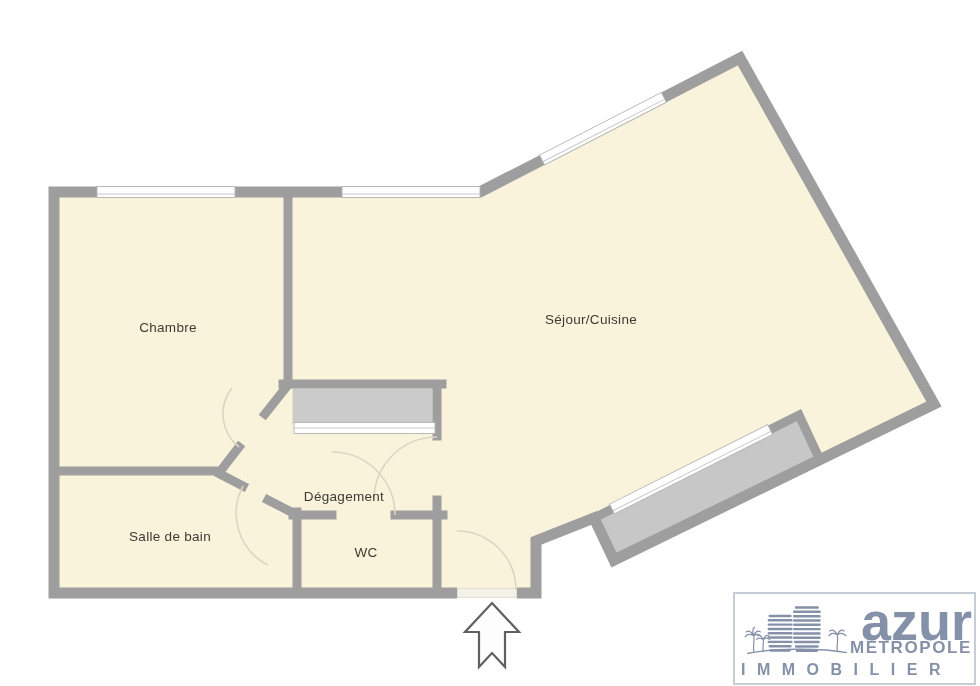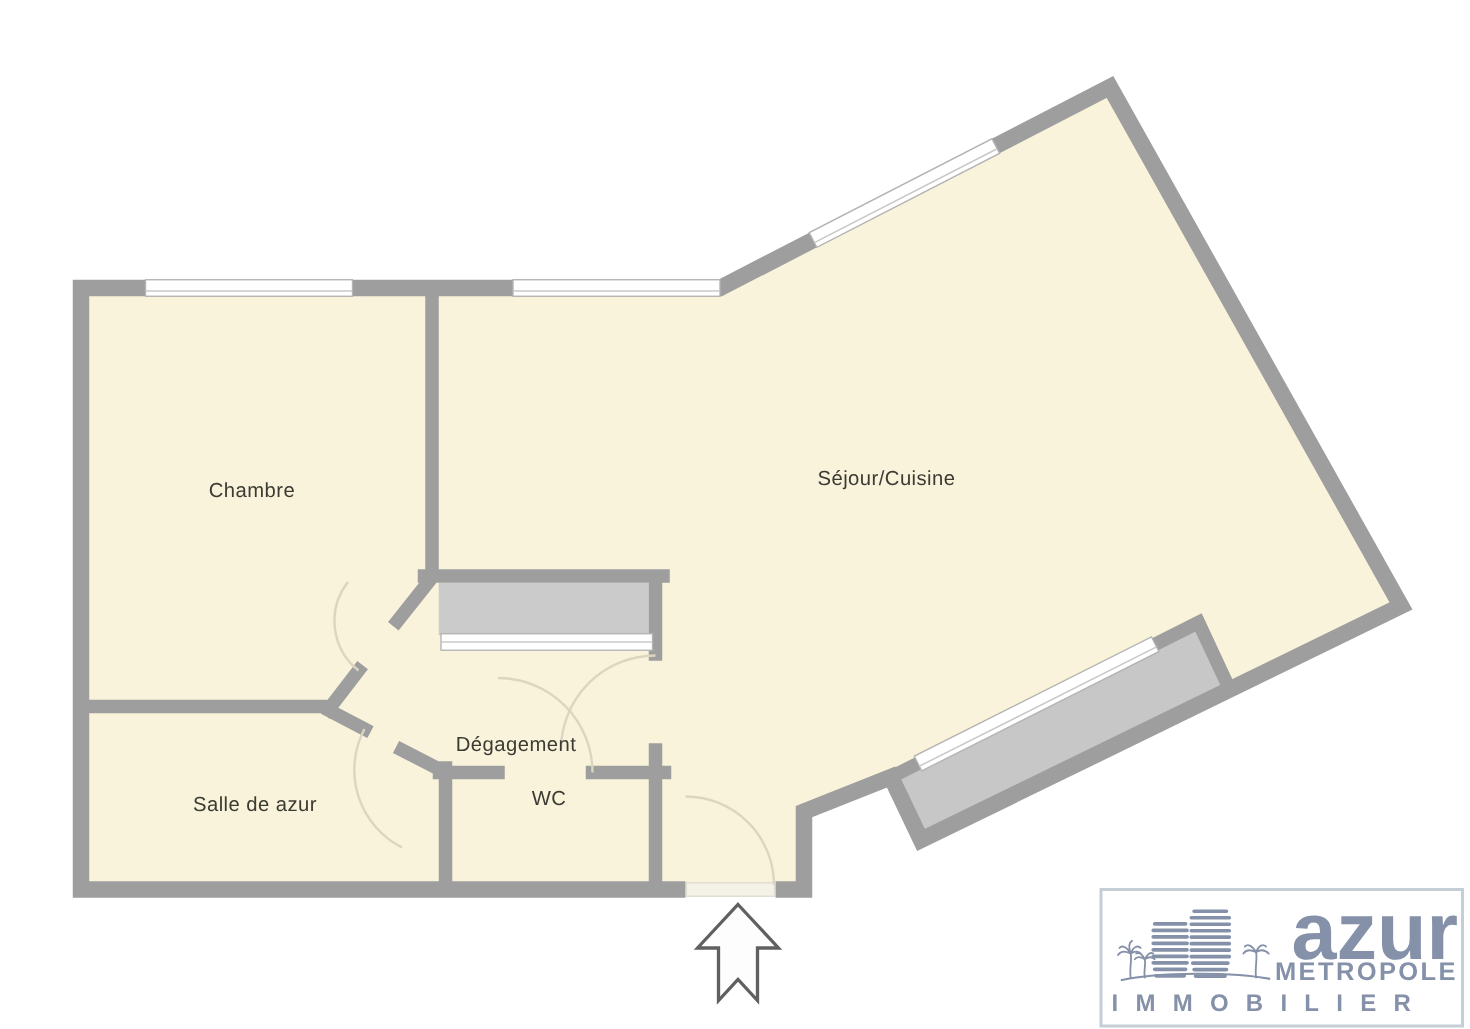--- a/index.html
+++ b/index.html
@@ -84,22 +84,22 @@
              M395,515 A63,63 0 0 0 332,452
              M437,437 A63,63 0 0 0 374,500
              M457,531 A59,59 0 0 1 516,590"></path>
 
     <path class="arrow" d="M492,603 L519,632 L505,632 L505,667 L492,653 L479,667 L479,632 L465,632 Z"></path>
   </svg>
 
   <div class="room-label" style="left:168px;top:327px">Chambre</div>
   <div class="room-label" style="left:591px;top:319px">Séjour/Cuisine</div>
   <div class="room-label" style="left:344px;top:496px">Dégagement</div>
-  <div class="room-label" style="left:170px;top:536px">Salle de azur</div>
-  <div class="room-label" style="left:366px;top:532px">WC</div>
+  <div class="room-label" style="left:170px;top:536px">Salle de bain</div>
+  <div class="room-label" style="left:366px;top:552px">WC</div>
 
   <div class="logo">
     <svg class="logo-building" viewBox="0 0 112 66">
 
       <path class="lb-stroke" stroke-width="1.5" d="M3,57 C30,51 82,51 109,56"></path>
 
       <path class="lb-stroke" stroke-width="2.6" stroke-linecap="round" d="M27,17H49 M26,21.6H50 M26,26.2H50 M26,30.8H50 M26,35.4H50 M26,40H50 M26,44.6H50 M27,49.2H49 M28,53.8H48"></path>
 
       <path class="lb-stroke" stroke-width="2.6" stroke-linecap="round" d="M55,8H78 M53,12.6H80 M53,17.2H80 M53,21.8H80 M53,26.4H80 M53,31H80 M53,35.6H80 M53,40.2H80 M54,44.8H79 M55,49.4H78 M56,54H77"></path>
 

